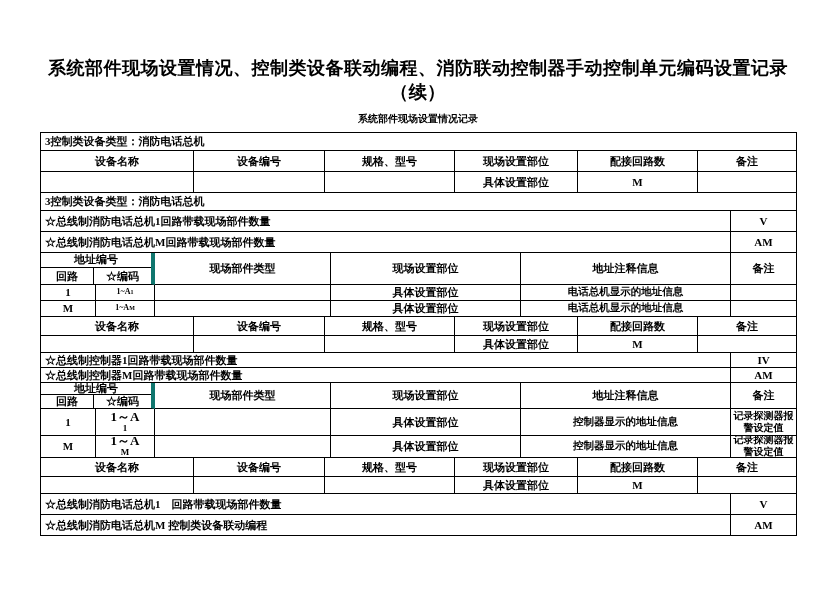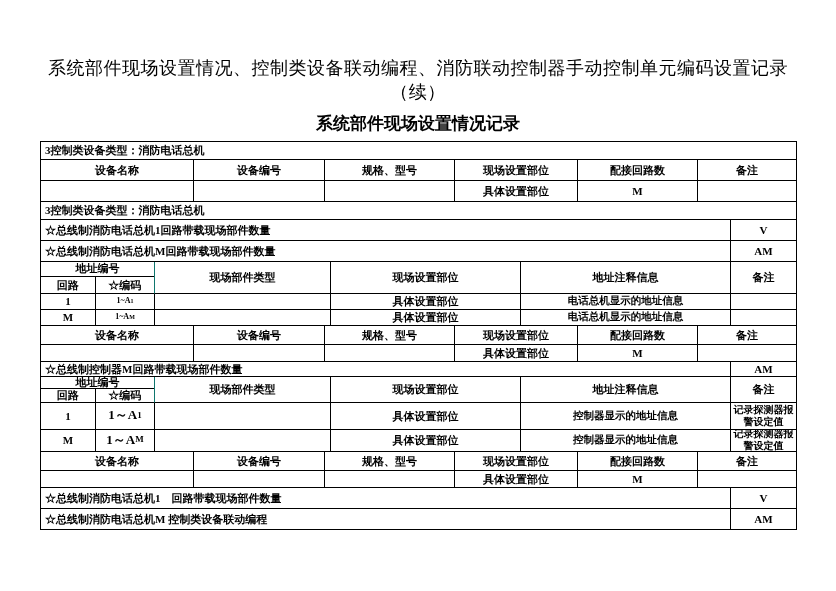--- a/index.html
+++ b/index.html
@@ -6,28 +6,28 @@
   body{
     width:836px;height:591px;overflow:hidden;
     font-family:"Liberation Serif","DejaVu Serif",serif;
     color:#000;
     -webkit-font-smoothing:antialiased;
   }
   .page-title{
     margin:56px 30px 0 30px;
     text-align:center;
     font-size:18px;
-    font-weight:normal;
+    font-weight:bold;
     line-height:1.35;
     letter-spacing:0.5px;
   }
   .subtitle{
     margin-top:7px;
     text-align:center;
-    font-size:17px;
+    font-size:10px;
     font-weight:bold;
   }
   .tbl{
     width:756px;
     margin:6px 0 0 40px;
     border-top:1px solid #000;
     border-left:1px solid #000;
     font-weight:bold;
   }
   .row{display:flex;align-items:stretch;}
@@ -52,31 +52,31 @@
   .c1{width:153px}.c2{width:131px}.c3{width:130px}
   .c4{width:123px}.c5{width:120px}.c6{width:99px}
   
   .a1{width:55px}.a2{width:59px}.a3{width:176px}
   .a4{width:190px}.a5{width:210px}.a6{width:66px}
   .aGroup{width:114px;display:flex;flex-direction:column;}
   .aGroup .top{height:50%;box-sizing:border-box;border-bottom:1px solid #000;display:flex;align-items:center;justify-content:center;}
   .aGroup .bottom{height:50%;display:flex;}
   .aGroup .bottom .cell{border-bottom:none;height:100%;}
   .aGroup .bottom .cell:last-child{border-right:none;text-align:right;}
-  .aGroupWrap{box-sizing:border-box;border-right:1px solid #0f766e;border-bottom:1px solid #000;}
+  .aGroupWrap{box-sizing:border-box;border-right:4px solid #0f766e;border-bottom:1px solid #000;}
   
   .full{width:756px}
   .starL{width:690px}
   .starV{width:66px}
   .partsL{width:156px}
   .partsR{width:600px}
   .squeeze{transform:scaleX(0.58);transform-origin:0 50%;white-space:nowrap;}
   .codeSmall{font-size:8px;}
   .codeSmall sub{font-size:6px;}
-  .codeBig{font-size:13px;}
+  .codeBig{font-size:13px;flex-direction:column;}
   .codeBig sub{font-size:9px;}
   .note{font-size:10px;line-height:1.2;padding:0 1px;}
   .infoTxt{font-size:10.5px;}
 </style>
 </head>
 <body>
 
 <div class="page-title">系统部件现场设置情况、控制类设备联动编程、消防联动控制器手动控制单元编码设置记录（续）</div>
 <div class="subtitle">系统部件现场设置情况记录</div>
 
@@ -168,20 +168,24 @@
     <div class="cell c1 h17"></div>
     <div class="cell c2 h17"></div>
     <div class="cell c3 h17"></div>
     <div class="cell c4 h17">具体设置部位</div>
     <div class="cell c5 h17">M</div>
     <div class="cell c6 h17"></div>
   </div>
 
 
   <div class="row">
+    <div class="cell starL left h15">☆总线制控制器1回路带载现场部件数量</div>
+    <div class="cell starV h15">IV</div>
+  </div>
+  <div class="row">
     <div class="cell starL left h15">☆总线制控制器M回路带载现场部件数量</div>
     <div class="cell starV h15">AM</div>
   </div>
 
   <div class="row" style="height:26px">
     <div class="aGroup aGroupWrap">
       <div class="top" style="font-size:11px;">地址编号</div>
       <div class="bottom">
         <div class="cell a1">回路</div>
         <div class="cell a2">☆编码</div>

